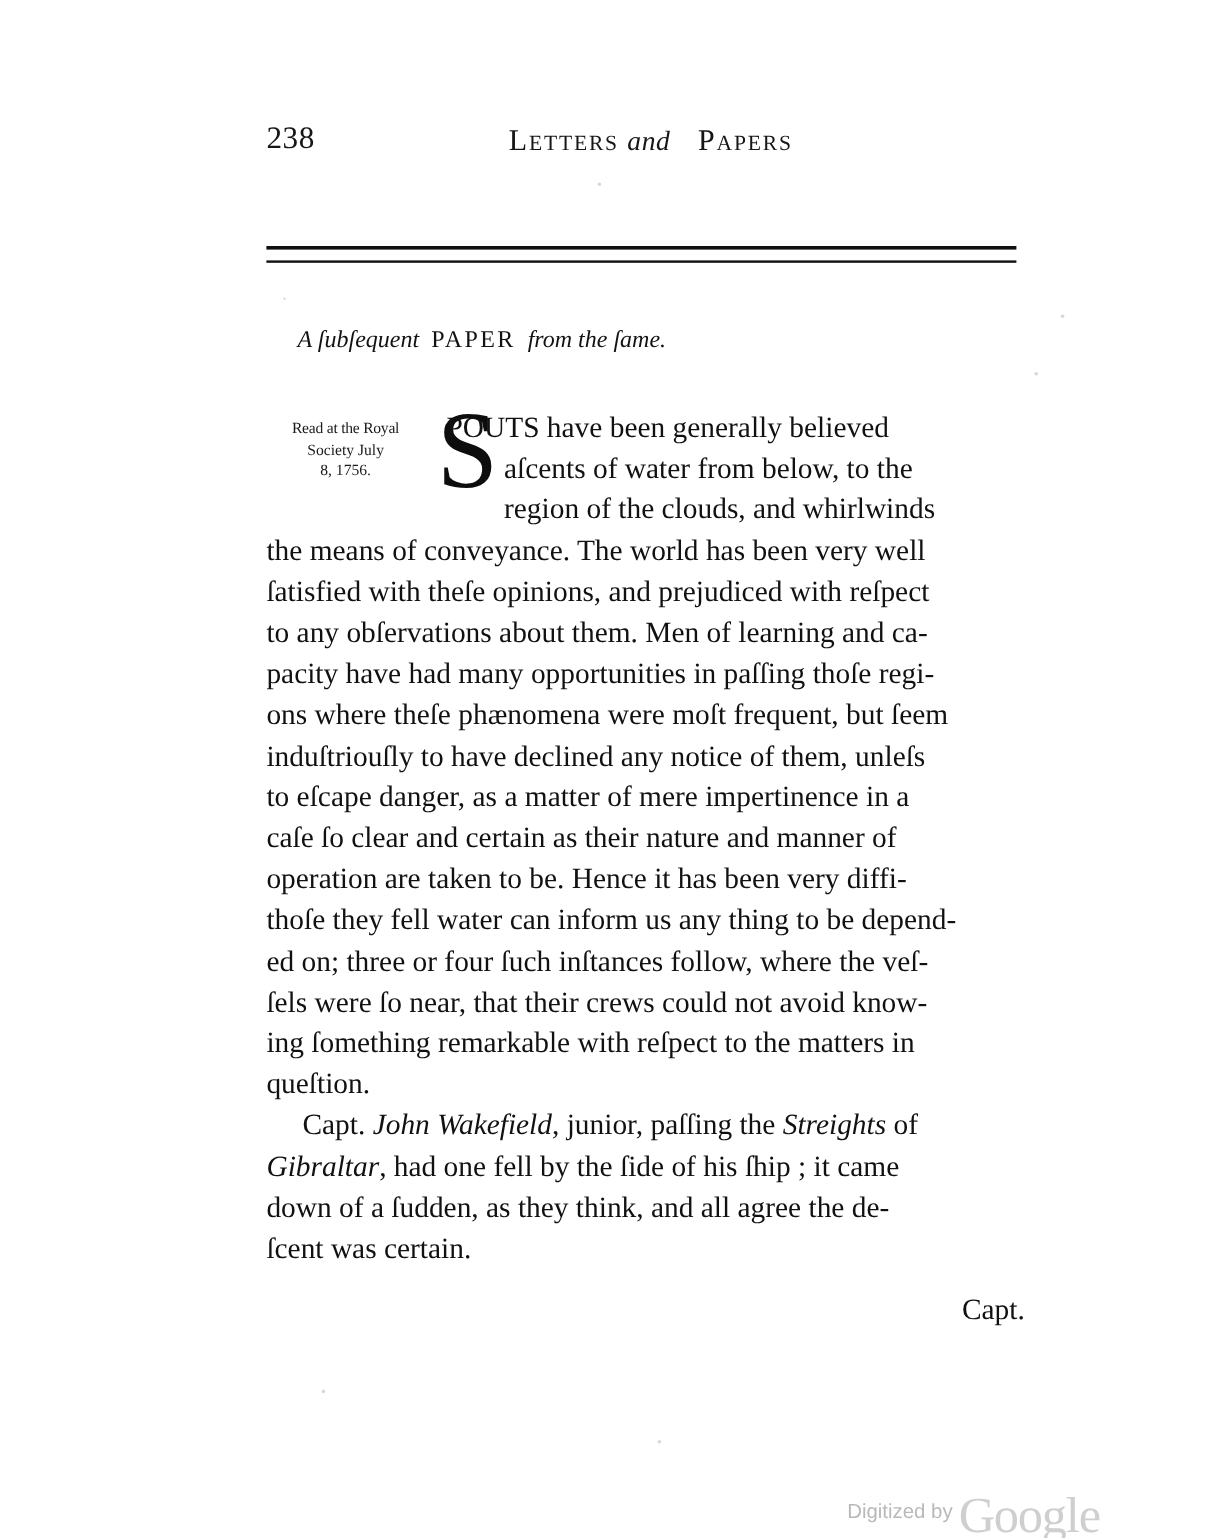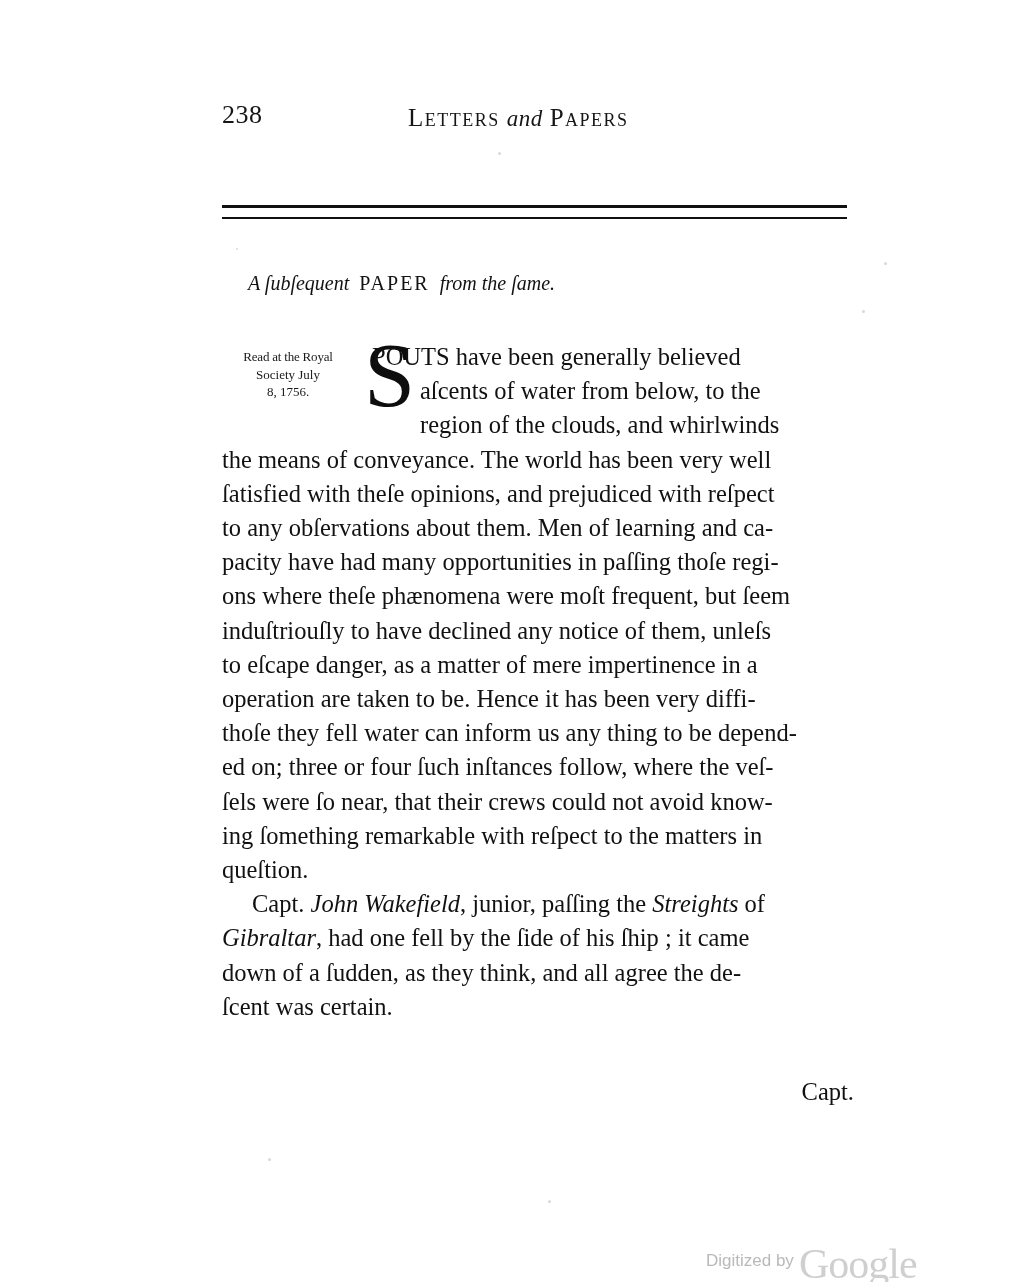--- a/index.html
+++ b/index.html
@@ -40,20 +40,21 @@
     top: 4px;
     font-size: 23px;
     letter-spacing: 1.2px;
     color: #161616;
     white-space: nowrap;
   }
   .head-title .sc {
     font-variant: small-caps;
     font-size: 25px;
     letter-spacing: 1.5px;
+    margin-left: 16px;
   }
   .head-title .ital {
     font-style: italic;
     font-size: 23px;
     letter-spacing: 0.5px;
   }
 
   
   .rule-wrap {
     position: absolute;
@@ -205,20 +206,21 @@
       <span class="line indent-1">POUTS have been generally believed</span>
       <span class="line indent-2">aſcents of water from below, to the</span>
       <span class="line indent-3">region of the clouds, and whirlwinds</span>
       <span class="line">the means of conveyance.    The world has been very well</span>
       <span class="line">ſatisfied with theſe opinions, and  prejudiced  with reſpect</span>
       <span class="line">to any obſervations about them.    Men of learning and ca-</span>
       <span class="line">pacity have had many opportunities in  paſſing thoſe regi-</span>
       <span class="line">ons where theſe phænomena were moſt frequent, but ſeem</span>
       <span class="line">induſtriouſly to have declined any notice of them, unleſs</span>
       <span class="line">to eſcape danger, as a matter of mere impertinence in a</span>
+      <span class="line">caſe ſo clear and certain as their nature and manner of</span>
       <span class="line">operation are taken to be.    Hence it has been very diffi-</span>
       <span class="line">thoſe they fell water can inform us any thing to be depend-</span>
       <span class="line">ed on; three or four ſuch inſtances follow, where the veſ-</span>
       <span class="line">ſels were ſo near, that their crews could not avoid know-</span>
       <span class="line">ing ſomething remarkable with  reſpect  to the matters in</span>
       <span class="line">queſtion.</span>
     </p>
     <p>
       <span class="line para-indent"><span>Capt. </span><span class="ital">John Wakefield</span><span>, junior, paſſing the </span><span class="ital">Streights</span><span> of</span></span>
       <span class="line"><span class="ital">Gibraltar</span><span>, had one fell by the ſide of his ſhip ; it came</span></span>

